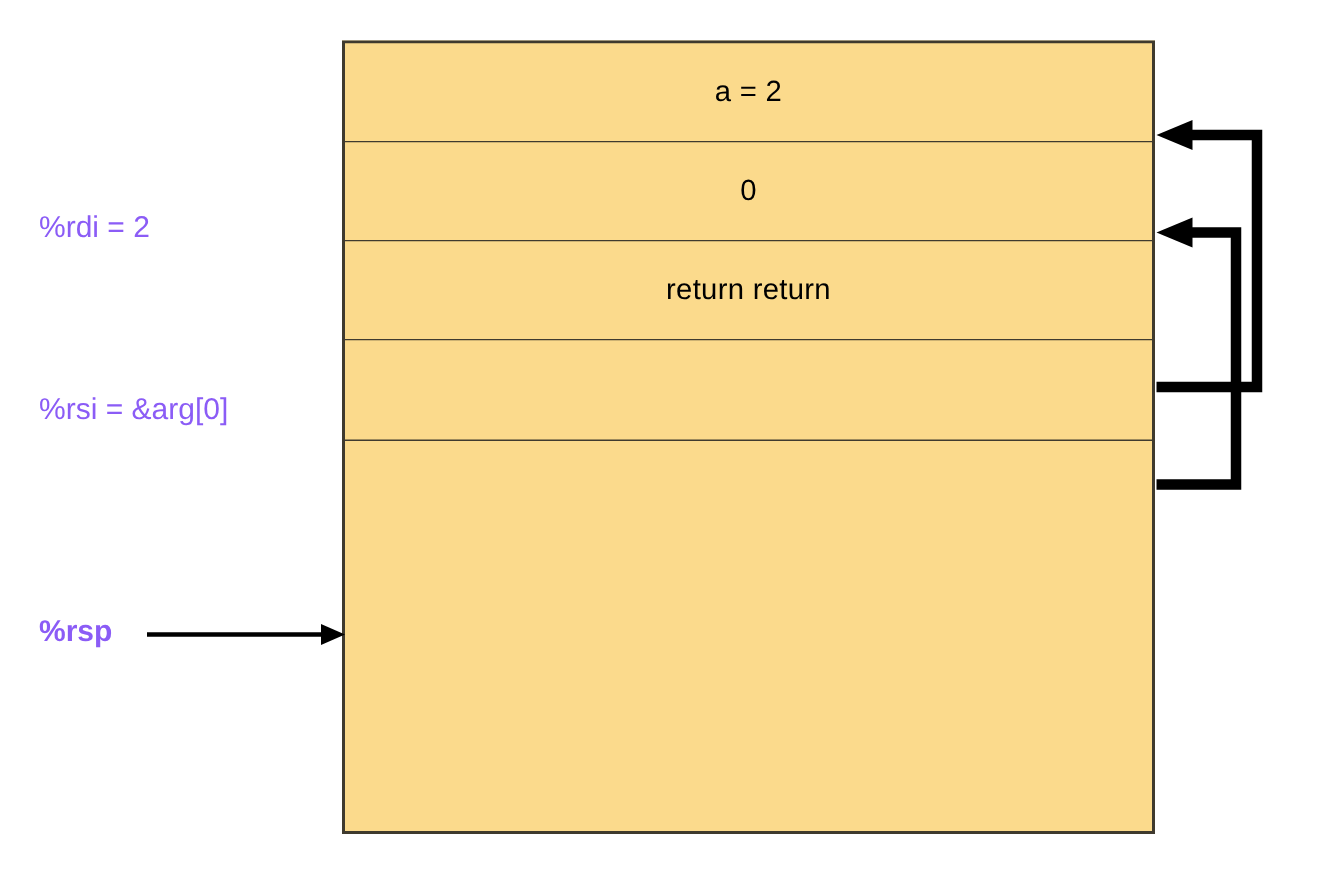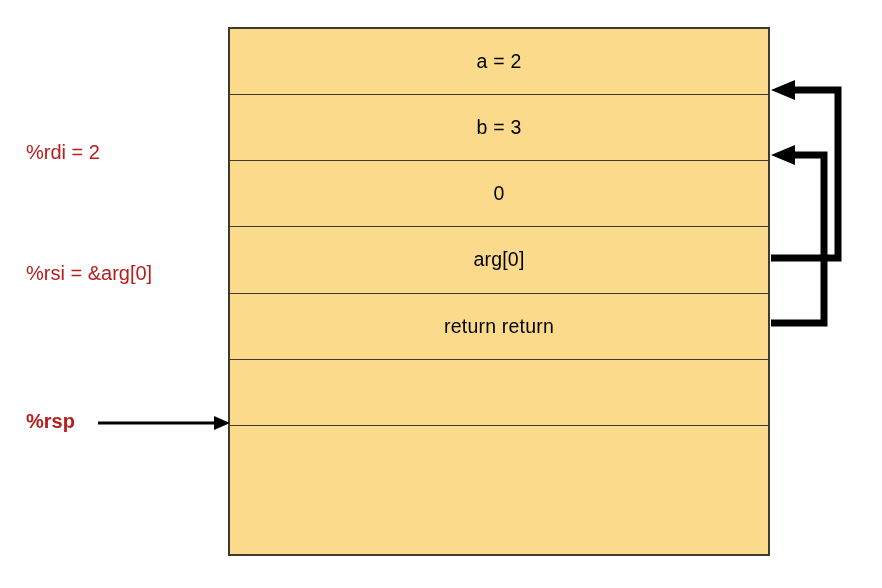--- a/index.html
+++ b/index.html
@@ -48,21 +48,21 @@
     font-size: 19.5px;
     color: #000000;
     letter-spacing: 0.2px;
     white-space: nowrap;
   }
 
   
   .reg-label {
     position: absolute;
     font-size: 20px;
-    color: #b91c1c;
+    color: #8b5cf6;
     white-space: nowrap;
   }
   #label-rdi { left: 26px; top: 141px; }
   #label-rsi { left: 26px; top: 262px; text-align: center; }
   #label-rsp { left: 26px; top: 410px; font-weight: bold; }
 
   
   #arrows {
     position: absolute;
     left: 0; top: 0;
@@ -75,27 +75,21 @@
 </head>
 <body>
 
 <div id="stage">
 
   <div class="stack-table">
     <div class="stack-row">
       <span class="cell-text">a = 2</span>
     </div>
     <div class="stack-row">
-      <span class="cell-text">b = 3</span>
-    </div>
-    <div class="stack-row">
       <span class="cell-text">0</span>
-    </div>
-    <div class="stack-row">
-      <span class="cell-text">arg[0]</span>
     </div>
     <div class="stack-row">
       <span class="cell-text">return return</span>
     </div>
     <div class="stack-row">
       <span class="cell-text"></span>
     </div>
     <div class="stack-row">
       <span class="cell-text"></span>
     </div>

